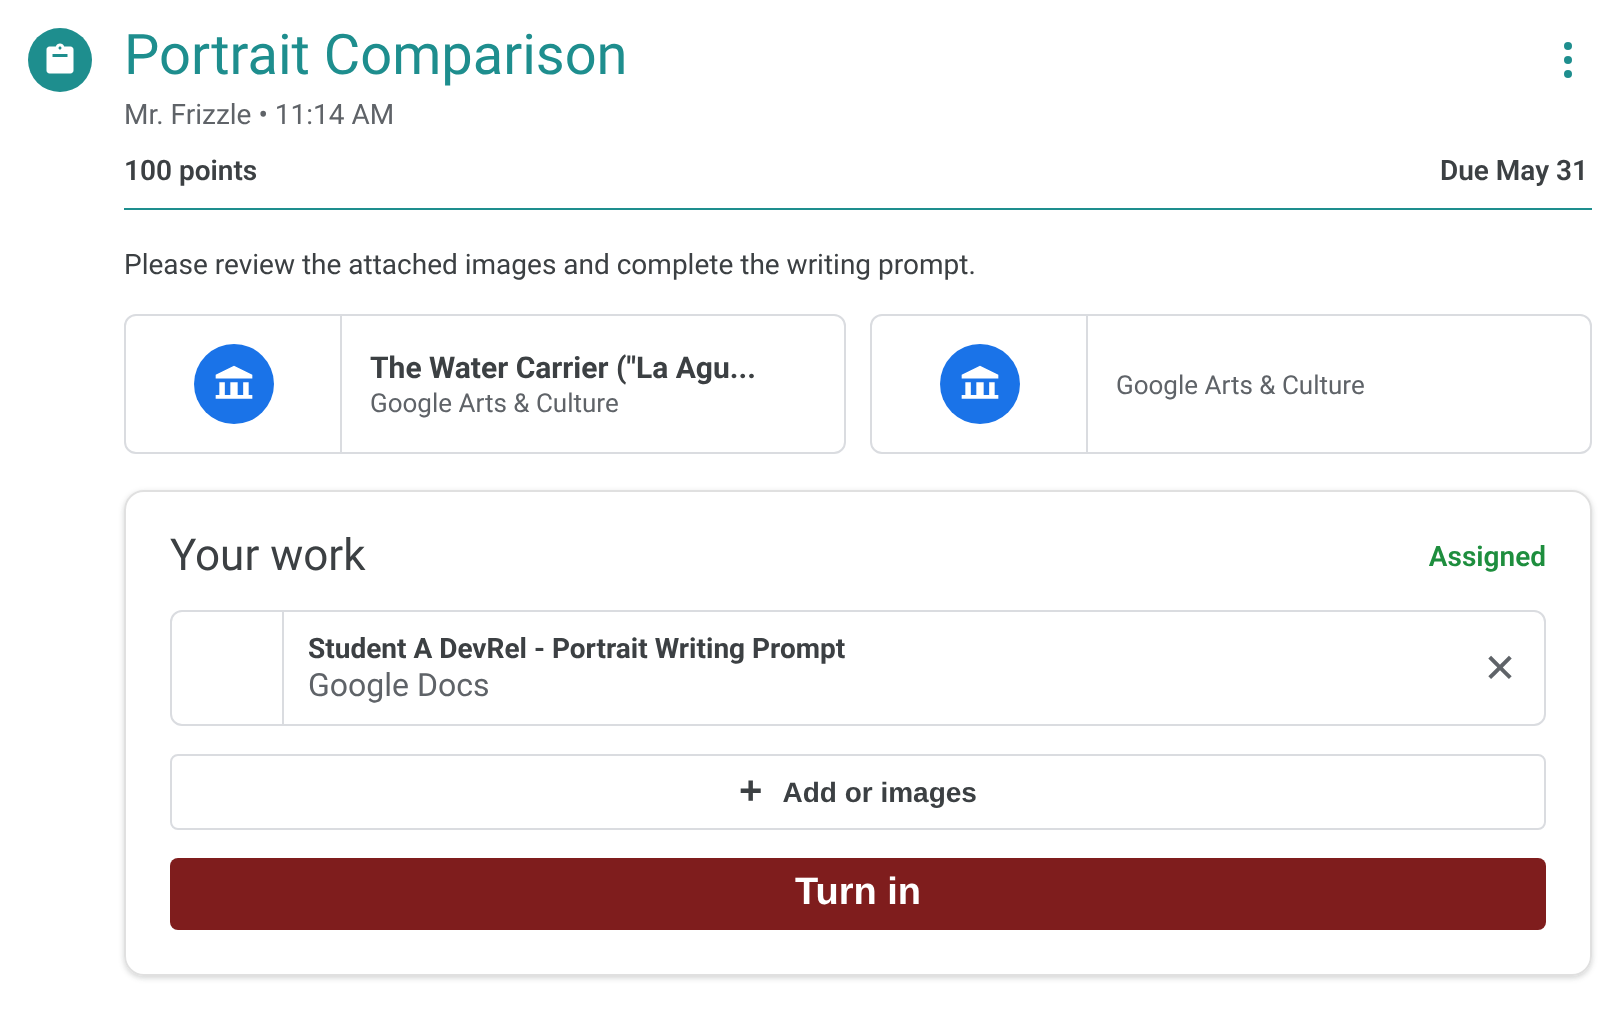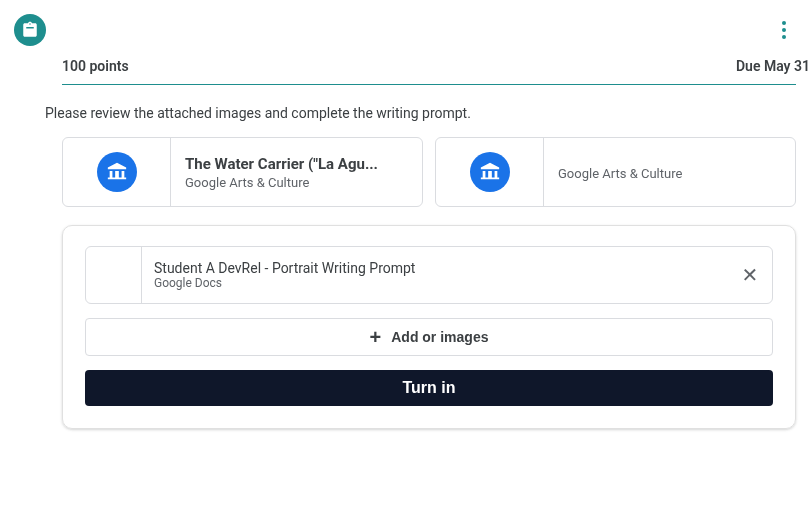--- a/index.html
+++ b/index.html
@@ -63,36 +63,36 @@
     .kebab-dots {
       display: flex;
       flex-direction: column;
       gap: 3px;
     }
     .kebab-dots span {
       width: 4px; height: 4px; background: #1e8e8e; border-radius: 50%;
     }
 
     .meta-line {
-      padding: 12px 0 10px 62px;
+      padding: 12px 16px 10px 62px;
       display: flex;
       justify-content: space-between;
       font-size: 14px;
       font-weight: 600;
       color: #3c4043;
     }
 
     .divider {
       height: 1px;
       background: #1e8e8e;
       margin: 0 14px 0 62px;
     }
 
     .description {
-      padding: 20px 14px 16px 45px;
+      padding: 20px 14px 16px 62px;
       font-size: 14px;
       color: #3c4043;
     }
 
     .attachments {
       display: flex;
       gap: 12px;
       padding: 0 14px 0 62px;
     }
 
@@ -185,25 +185,25 @@
     }
     .yw-file-info {
       flex: 1;
       padding: 10px 12px;
       display: flex;
       flex-direction: column;
       justify-content: center;
     }
     .yw-file-title {
       font-size: 14px;
-      font-weight: 400;
+      font-weight: 700;
       color: #3c4043;
     }
     .yw-file-source {
-      font-size: 12px;
+      font-size: 16px;
       color: #5f6368;
     }
     .yw-file-remove {
       width: 44px;
       display: flex;
       align-items: center;
       justify-content: center;
       cursor: pointer;
     }
     .close-x {
@@ -231,40 +231,46 @@
     .plus-icon {
       font-size: 20px;
       color: #3c4043;
       line-height: 1;
     }
 
     .turnin-btn {
       width: 100%;
       border: none;
       border-radius: 4px;
-      background: #0f172a;
+      background: #7f1d1d;
       height: 36px;
       display: flex;
       align-items: center;
       justify-content: center;
-      font-size: 16px;
+      font-size: 19px;
       font-weight: 600;
       color: #fff;
       cursor: pointer;
     }
 
   </style>
 </head>
 <body>
 
 <div class="header">
   <div class="assignment-icon">
     <svg width="18" height="18" viewBox="0 0 24 24">
         <path d="M19 3h-4.18C14.4 1.84 13.3 1 12 1s-2.4.84-2.82 2H5c-1.1 0-2 .9-2 2v14c0 1.1.9 2 2 2h14c1.1 0 2-.9 2-2V5c0-1.1-.9-2-2-2zm-7 0c.55 0 1 .45 1 1s-.45 1-1 1-1-.45-1-1 .45-1 1-1zM7 8h10v2H7V8zm10 4H7v2h10v-2zm-4 4H7v2h6v-2z"></path>
       </svg>
+  </div>
+  <div class="header-main">
+    <div class="title">Portrait Comparison</div>
+    <div class="subtitle">
+      <span>Mr. Frizzle</span><span> • </span><span>11:14 AM</span>
+    </div>
   </div>
   <div class="kebab">
     <div class="kebab-dots">
       <span></span>
         <span></span>
         <span></span>
     </div>
   </div>
 </div>
 
@@ -301,20 +307,24 @@
       </div>
     </div>
     <div class="attachment-info">
       <div class="attachment-source">Google Arts &amp; Culture</div>
     </div>
   </div>
 
 </div>
 
 <div class="your-work-card">
+  <div class="yw-header">
+    <div class="yw-title">Your work</div>
+    <div class="yw-status">Assigned</div>
+  </div>
 
   <div class="yw-file">
     <div class="yw-file-thumb"></div>
     <div class="yw-file-info">
       <div class="yw-file-title">Student A DevRel - Portrait Writing Prompt</div>
       <div class="yw-file-source">Google Docs</div>
     </div>
     <div class="yw-file-remove">
       <span class="close-x">✕</span>
     </div>

